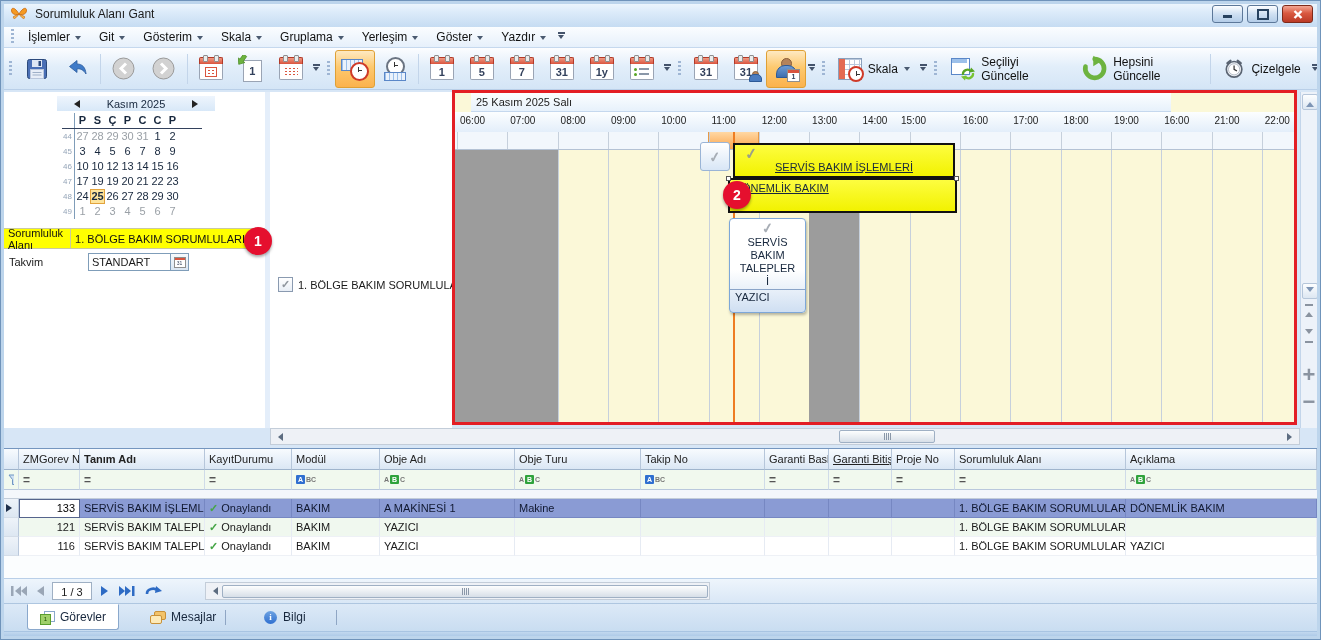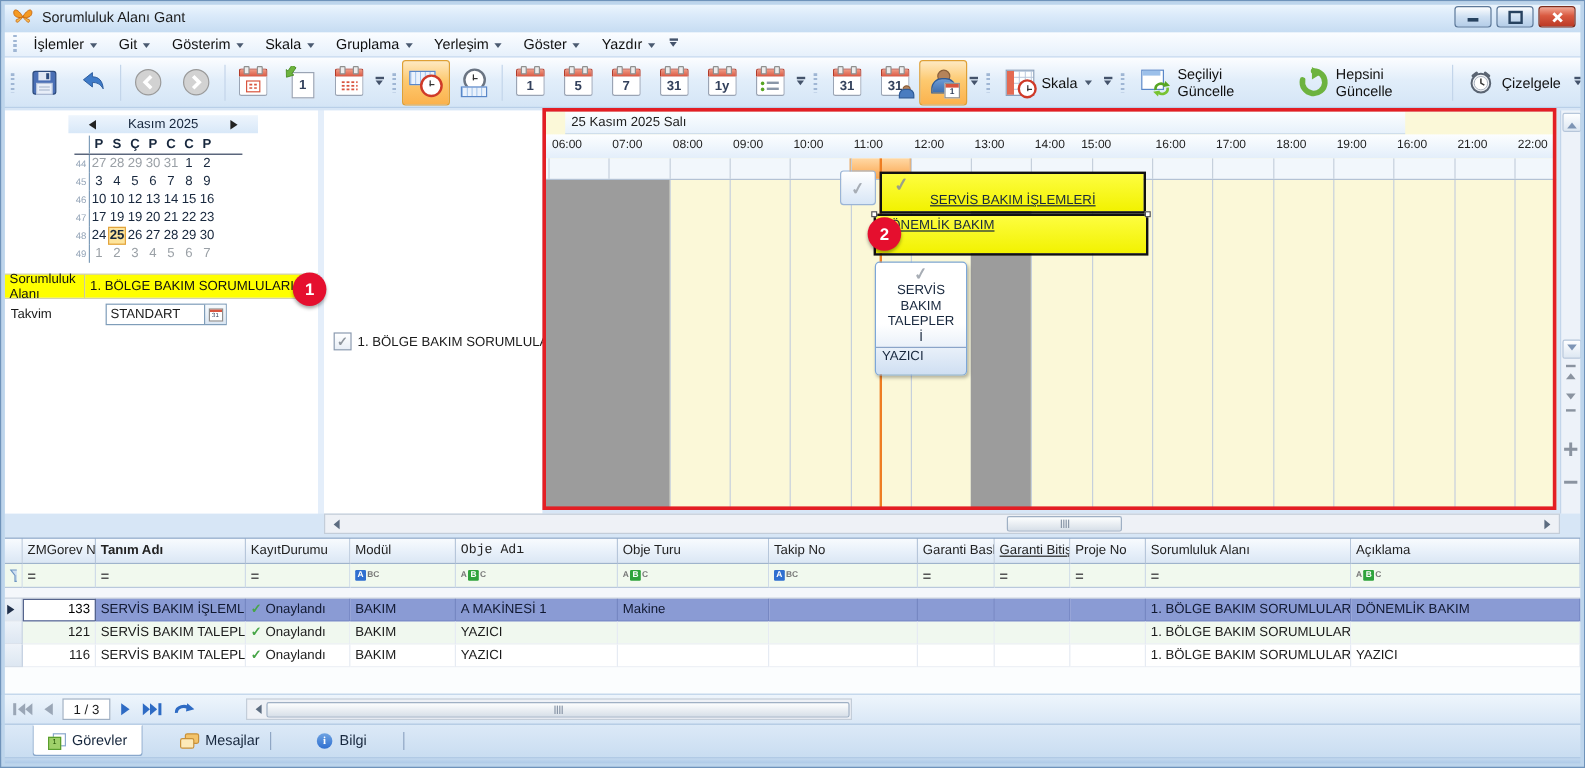--- a/index.html
+++ b/index.html
@@ -713,21 +713,21 @@
     </div>
 </div>
 
 <div id="grid">
     <div class="grow">
       <div class="hcell icol"></div>
       <div class="hcell" style="width: 61px; flex: 0 0 auto;">ZMGorev No</div>
       <div class="hcell" style="width: 125px; flex: 0 0 auto; font-weight: bold;">Tanım Adı</div>
       <div class="hcell" style="width: 87px; flex: 0 0 auto;">KayıtDurumu</div>
       <div class="hcell" style="width: 88px; flex: 0 0 auto;">Modül</div>
-      <div class="hcell" style="width: 135px; flex: 0 0 auto; font-family: Liberation Mono, monospace;">Obje Adı</div>
+      <div class="hcell" style="width: 135px; flex: 0 0 auto;">Obje Adı</div>
       <div class="hcell" style="width: 126px; flex: 0 0 auto;">Obje Turu</div>
       <div class="hcell" style="width: 124px; flex: 0 0 auto;">Takip No</div>
       <div class="hcell" style="width: 64px; flex: 0 0 auto;">Garanti Baslı</div>
       <div class="hcell" style="width: 63px; flex: 0 0 auto; text-decoration: underline;">Garanti Bitiş</div>
       <div class="hcell" style="width: 63px; flex: 0 0 auto;">Proje No</div>
       <div class="hcell" style="width: 171px; flex: 0 0 auto;">Sorumluluk Alanı</div>
       <div class="hcell" style="width: 191px; flex: 0 0 auto;">Açıklama</div>
     </div>
     <div class="grow">
       <div class="fcell icol">

